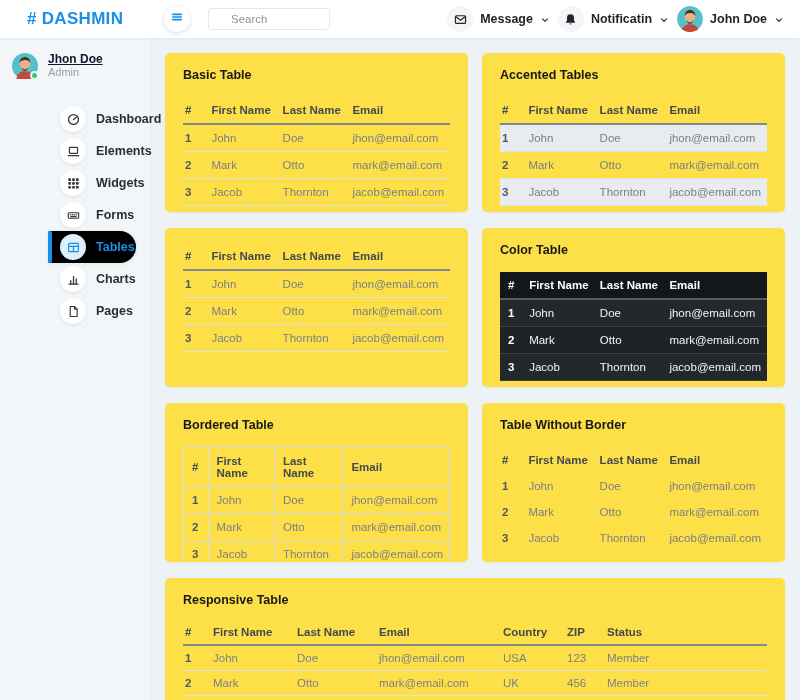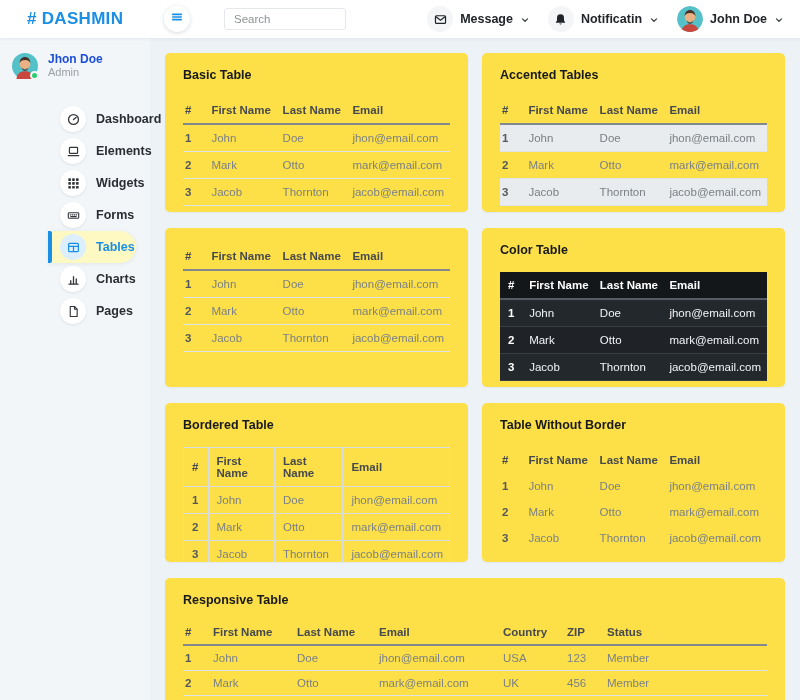--- a/index.html
+++ b/index.html
@@ -10,55 +10,55 @@
 
   
   .navbar { height:38px; background:#fff; display:flex; align-items:center;
     box-shadow:0 1px 3px rgba(40,60,80,.07); position:relative; z-index:5; }
   .logo { width:150px; padding-left:27px; font-size:17px; font-weight:800;
     letter-spacing:.3px; color:var(--accent); white-space:nowrap; }
   .burger-btn { width:26px; height:26px; border-radius:50%; background:#fff;
     box-shadow:0 1px 4px rgba(30,50,70,.18); display:flex; align-items:center;
     justify-content:center; color:var(--accent); margin-left:14px; cursor:pointer; flex:none; }
   .burger-btn svg { width:14px; height:14px; }
-  .search { margin-left:34px; width:122px; height:22px; border:1px solid #e4e8ec;
-    border-radius:3px; background:#fff; font-size:11.5px; padding:0 9px;
+  .search { margin-left:18px; width:122px; height:22px; border:1px solid #e4e8ec;
+    border-radius:3px; background:#fff; font-size:11.5px; padding:0 22px;
     color:#3c4043; outline:none; font-family:inherit; }
   .search::placeholder { color:#8d9296; }
-  .nav-right { margin-left:auto; display:flex; align-items:center; gap:10px; padding-right:12px; }
+  .nav-right { margin-left:auto; display:flex; align-items:center; padding-right:12px; }
   .nav-drop { display:flex; align-items:center; gap:7px; cursor:pointer;
     font-size:12.5px; font-weight:600; color:#212529; padding:0 4px; }
   .icon-circle { width:26px; height:26px; border-radius:50%; background:#f3f5f7;
     display:flex; align-items:center; justify-content:center; color:#212529; flex:none; }
   .icon-circle svg { width:13px; height:13px; }
   .chev { width:10px; height:10px; color:#3c4245; }
   .avatar { width:26px; height:26px; border-radius:50%; overflow:hidden; flex:none; position:relative; }
   .avatar svg { width:100%; height:100%; display:block; }
 
   
   .layout { display:flex; height:662px; }
 
   
   .sidebar { width:150px; flex:none; background:#f2f6f9; padding-top:8px; }
   .side-user { display:flex; align-items:center; gap:10px; padding:6px 12px 10px; }
   .side-user .avatar-wrap { position:relative; width:26px; height:26px; flex:none; }
   .status-dot { position:absolute; right:-1px; bottom:-1px; width:9px; height:9px;
     border-radius:50%; background:#2ecc71; border:2px solid #f2f6f9; }
-  .side-user-name { font-size:12px; font-weight:700; color:#1d4ed8; line-height:14px; }
+  .side-user-name { font-size:12px; font-weight:700; color:#0f172a; line-height:14px;text-decoration:underline; }
   .side-user-role { font-size:11px; color:#9aa0a6; line-height:13px; }
   .side-menu { margin-top:14px;padding-left:48px; }
   .side-item { display:flex; align-items:center; gap:10px; padding:3px 12px;
     height:32px; cursor:pointer; position:relative; }
   .side-item .item-icon { width:26px; height:26px; border-radius:50%; background:#fff;
     box-shadow:0 1px 3px rgba(30,50,70,.10); display:flex; align-items:center;
     justify-content:center; color:#34383c; flex:none; }
   .side-item .item-icon svg { width:13px; height:13px; }
   .side-item .item-label { font-size:12.5px; font-weight:600; color:#2a2e33; }
   .side-item .chev { margin-left:auto; color:#70767b; width:9px; height:9px; }
-  .side-item.active { background:#fef9c3; border-radius:0 17px 17px 0; margin-right:14px;
+  .side-item.active { background:#000000; border-radius:0 17px 17px 0; margin-right:14px;
     box-shadow:0 1px 4px rgba(30,50,70,.08); }
   .side-item.active::before { content:""; position:absolute; left:0; top:0; bottom:0;
     width:4px; background:var(--accent); border-radius:0 2px 2px 0; }
   .side-item.active .item-label { color:var(--accent); }
   .side-item.active .item-icon { background:#ddeffc; color:var(--accent); box-shadow:none; }
 
   
   .main { flex:1; padding:15px; display:grid; grid-template-columns:1fr 1fr;
     gap:16px 14px; align-content:start; overflow:hidden; background:#edf2f6; }
   .card { background:#fde047; border-radius:5px; padding:15px 18px 8px;

